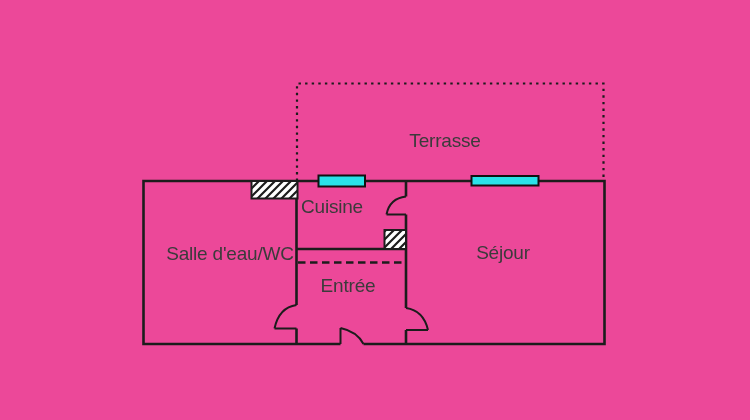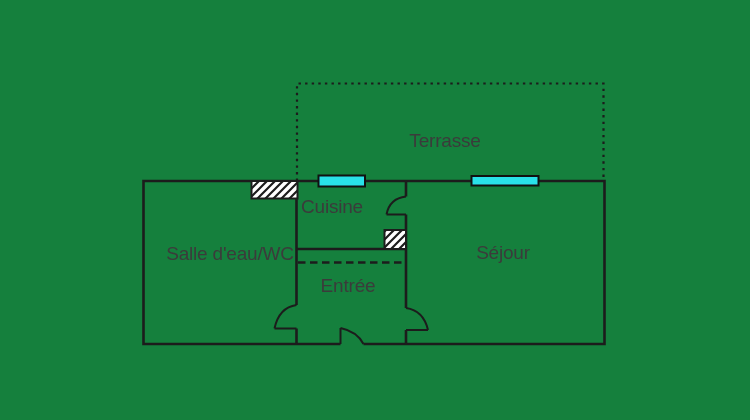--- a/index.html
+++ b/index.html
@@ -5,21 +5,21 @@
   html, body {
     margin: 0;
     padding: 0;
     background: #ffffff;
     font-family: "Liberation Sans", sans-serif;
   }
   .canvas {
     position: relative;
     width: 750px;
     height: 420px;
-    background: #15803d;
+    background: #ec4899;
     overflow: hidden;
     text-align: center;
   }
   svg { display: block; }
   .room-label {
     font-family: "Liberation Sans", sans-serif;
     font-size: 19px;
     letter-spacing: -0.2px;
   }
 </style>

